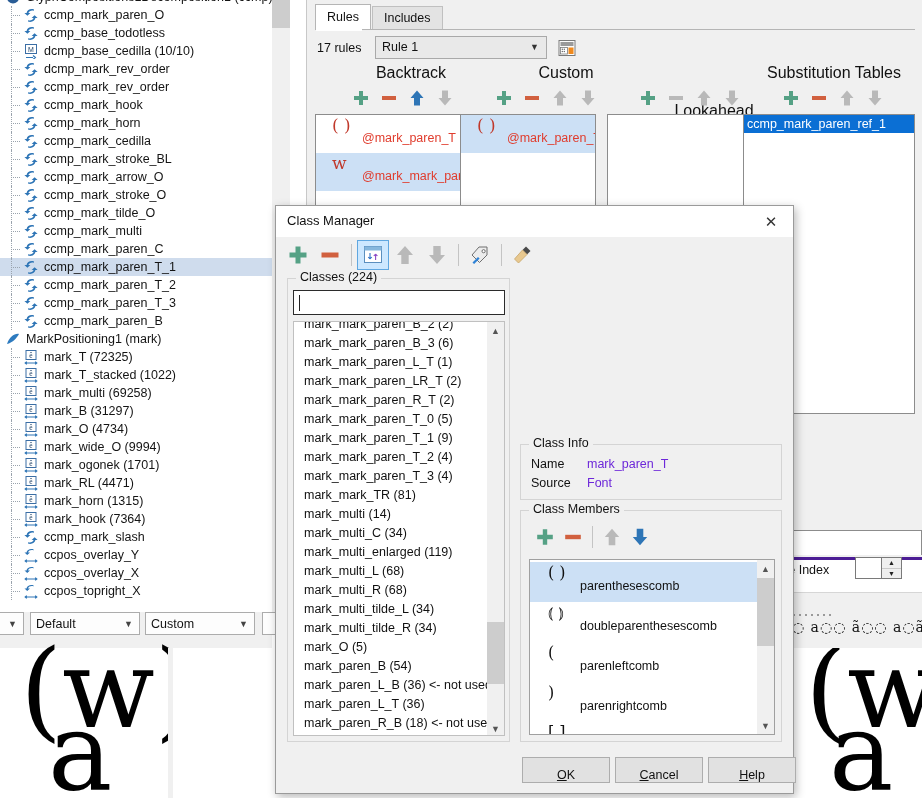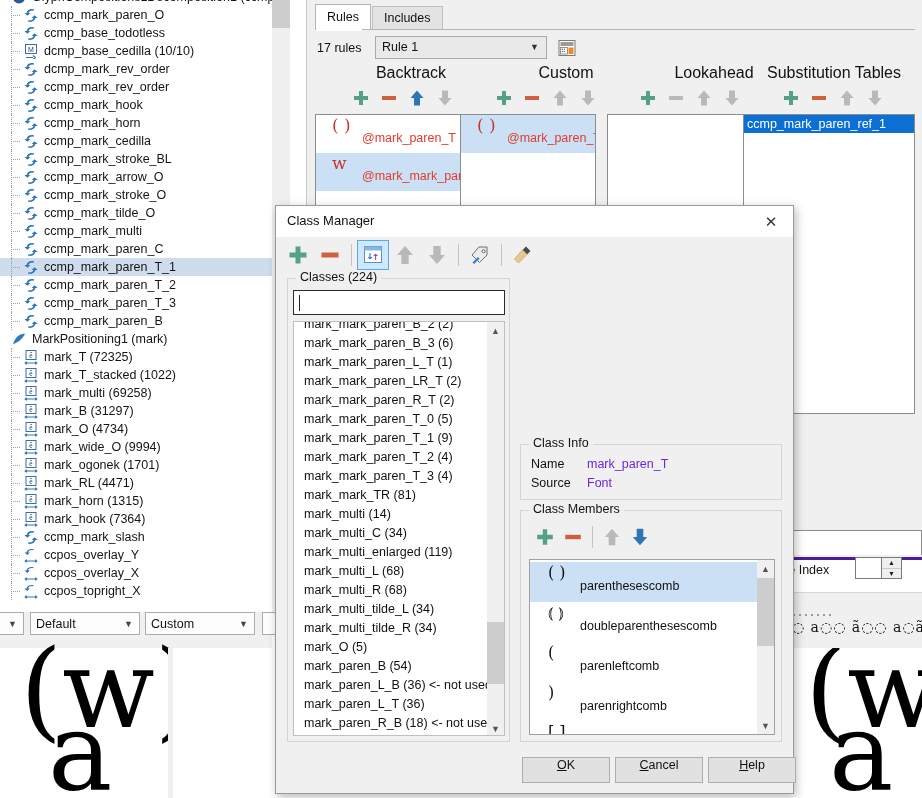--- a/index.html
+++ b/index.html
@@ -31,21 +31,21 @@
   }
   .tree-indent::after {
     content: ""; position: absolute; left: 7px; top: 9px; width: 9px;
     border-top: 1px dotted #9aa3ad;
   }
   .tree-ico {
     flex: 0 0 18px; width: 18px; height: 16px; margin-right: 4px;
     display: inline-flex; align-items: center; justify-content: center;
   }
   .tree-label { font-size: 12.5px; color: #141414; }
-  .grp-row { padding-left: 8px; }
+  .grp-row { padding-left: 2px; }
   .grp-row .tree-ico { margin-left: 2px; }
 
   
   #tree-scroll {
     position: absolute; left: 272px; top: 0; width: 18px; height: 612px;
     background: #f0f0f0;
   }
   #tree-scroll-thumb {
     position: absolute; left: 0; top: 0; width: 18px; height: 28px; background: #cdcdcd;
   }
@@ -277,21 +277,21 @@
     position: absolute; left: 0; width: 17px; height: 17px;
     display: flex; align-items: center; justify-content: center; font-size: 9px; color: #555;
   }
   #mem-sb .arr.up { top: 0; }
   #mem-sb .arr.dn { bottom: 0; }
   #mem-sb .thumb { position: absolute; left: 0; top: 18px; width: 17px; height: 68px; background: #cdcdcd; }
 
   .dbtn {
     position: absolute; top: 551px; height: 26px; width: 88px;
     background: #e1e1e1; border: 1px solid #adadad;
-    font-size: 12.5px; color: #111; display: flex; align-items: flex-start; justify-content: center;
+    font-size: 12.5px; color: #111; display: flex; align-items: flex-end; justify-content: center;
   }
   #btn-ok { left: 246px; }
   #btn-cancel { left: 339px; }
   #btn-help { left: 432px; }
   .dbtn u { text-decoration: underline; }
 
   
   svg { display: block; }
 </style>
 </head>
@@ -704,21 +704,21 @@
         <circle cx="4.3" cy="10.3" r="0.7" fill="#666"></circle>
           <circle cx="6.3" cy="10.3" r="0.7" fill="#666"></circle>
         <circle cx="4.3" cy="12.5" r="0.7" fill="#666"></circle>
           <circle cx="6.3" cy="12.5" r="0.7" fill="#666"></circle>
         <rect x="10.5" y="8.5" width="5" height="6.5" fill="#f08a1e"></rect>
       </svg>
     </div>
 
     <div class="col-head" style="left:24px; width:160px;">Backtrack</div>
     <div class="col-head" style="left:184px; width:150px;">Custom</div>
-    <div class="col-head" style="left:327px; width:160px;">Lookahead</div>
+    <div class="col-head" style="left:327px; width:160px;margin-top:38px;">Lookahead</div>
     <div class="col-head" style="left:437px; width:180px;">Substitution Tables</div>
 
     <div class="col-tools" style="left:40px;">
       <div class="tbtn">
         <svg width="18" height="18" viewBox="0 0 18 18">
             <path d="M7 2h4v5h5v4h-5v5H7v-5H2V7h5z" fill="#55a185"></path>
           </svg>
       </div>
       <div class="tbtn">
         <svg width="18" height="18" viewBox="0 0 18 18">

